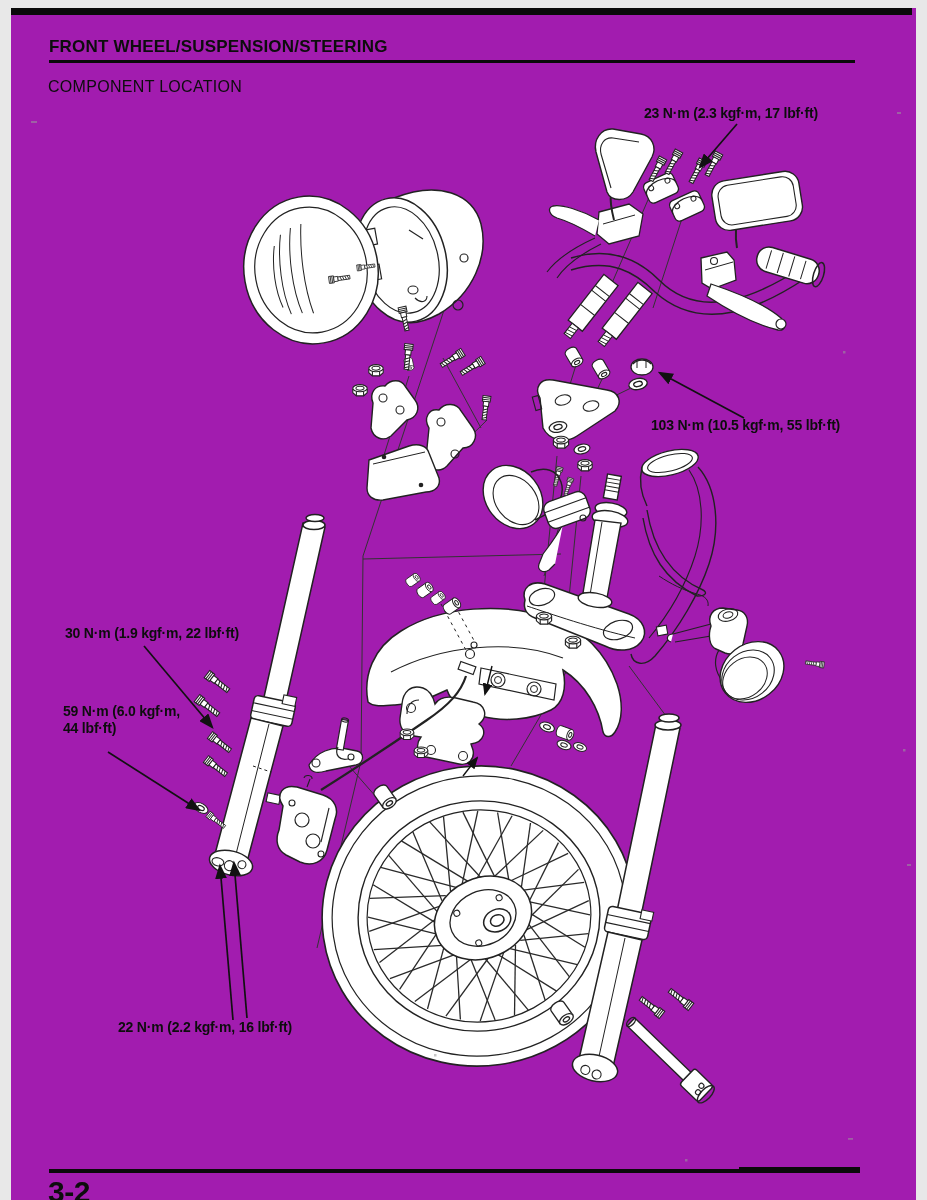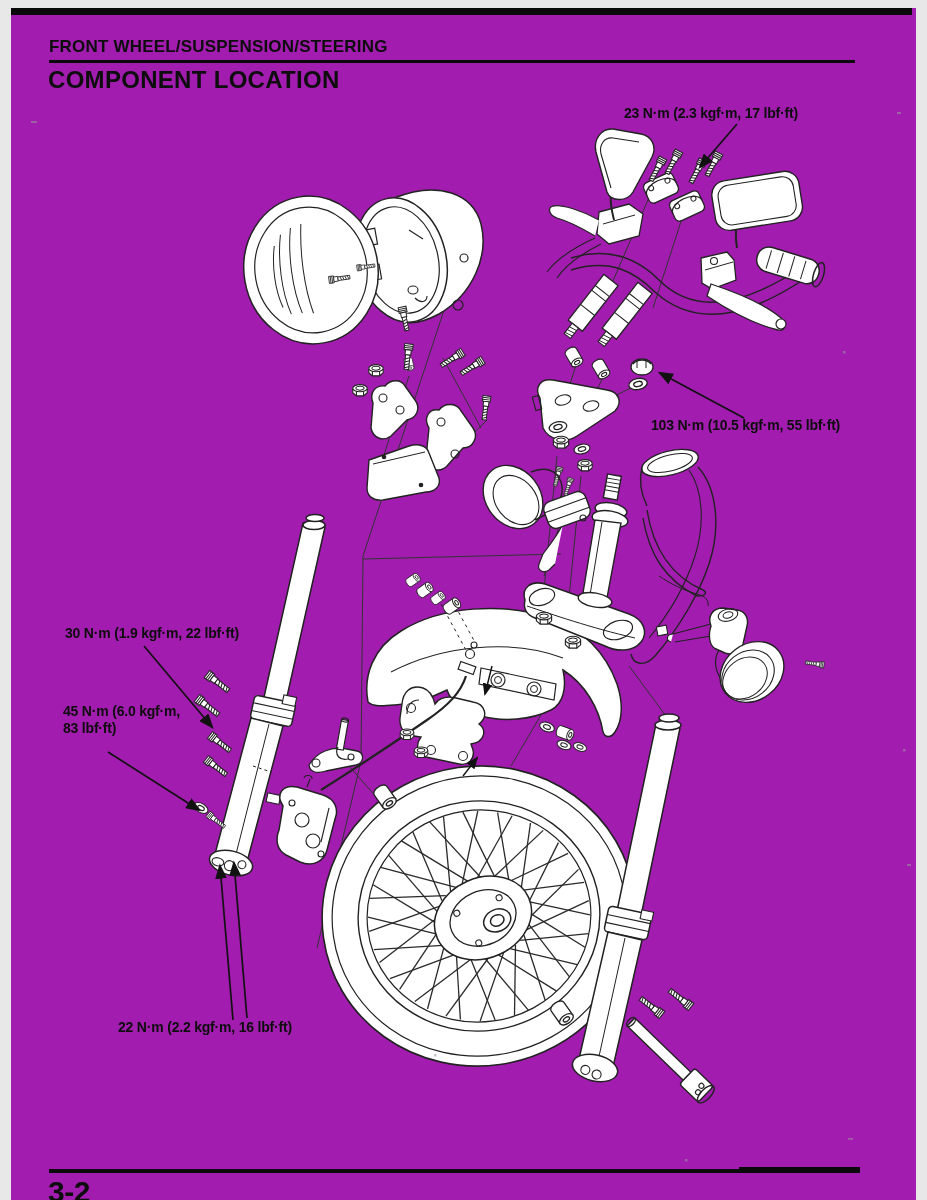--- a/index.html
+++ b/index.html
@@ -4,23 +4,23 @@
 <style>
   html,body{margin:0;padding:0;background:#e8e8e8;}
   .page{
     position:relative;width:905px;height:1200px;background:#a21caf;
     font-family:"Liberation Sans",sans-serif;color:#0d0d0d;overflow:hidden;
     margin:8px auto;
   }
   .topbar{position:absolute;left:0;top:0;width:901px;height:7px;background:#0a0a0a;}
   .hdr{position:absolute;left:38px;top:29px;font-size:17px;font-weight:bold;letter-spacing:.2px;white-space:nowrap;}
   .hdr-rule{position:absolute;left:38px;top:52px;width:806px;height:3px;background:#0a0a0a;}
-  .title{position:absolute;left:37px;top:58px;font-size:24px;font-weight:bold;letter-spacing:.3px;white-space:nowrap;}
+  .title{position:absolute;left:37px;top:70px;font-size:16px;font-weight:normal;letter-spacing:.3px;white-space:nowrap;}
   .callout{position:absolute;font-size:14px;font-weight:bold;letter-spacing:-.2px;white-space:nowrap;line-height:17px;}
-  #c23{left:613px;top:97px;}
+  #c23{left:633px;top:97px;}
   #c103{left:640px;top:409px;}
   #c30{left:54px;top:617px;}
   #c59{left:52px;top:695px;}
   #c22{left:107px;top:1011px;}
   .ftr-rule{position:absolute;left:38px;top:1161px;width:811px;height:4px;background:#0a0a0a;}
   .ftr-rule2{position:absolute;left:728px;top:1159px;width:121px;height:3px;background:#0a0a0a;}
   .pageno{position:absolute;left:37px;top:1167px;font-size:30px;font-weight:bold;letter-spacing:-.5px;}
   svg.art{position:absolute;left:0;top:0;}
   svg.art *{vector-effect:none;}
 </style>
@@ -469,21 +469,21 @@
       <rect x="423" y="1046" width="2.5" height="2.5"></rect>
       <rect x="674" y="1151" width="2.5" height="2.5"></rect>
       <rect x="837" y="1130" width="5" height="1.8"></rect>
     </g>
   </svg>
 
   <div class="callout" id="c23">23 N·m (2.3 kgf·m, 17 lbf·ft)</div>
   <div class="callout" id="c103">103 N·m (10.5 kgf·m, 55 lbf·ft)</div>
   <div class="callout" id="c30">30 N·m (1.9 kgf·m, 22 lbf·ft)</div>
   <div class="callout" id="c59">
-    <div>45 N·m (6.0 kgf·m,</div>
-    <div>83 lbf·ft)</div>
+    <div>59 N·m (6.0 kgf·m,</div>
+    <div>44 lbf·ft)</div>
   </div>
   <div class="callout" id="c22">22 N·m (2.2 kgf·m, 16 lbf·ft)</div>
 
   <div class="ftr-rule"></div>
   <div class="ftr-rule2"></div>
   <div class="pageno">3-2</div>
 </div>
 
 </body></html>

